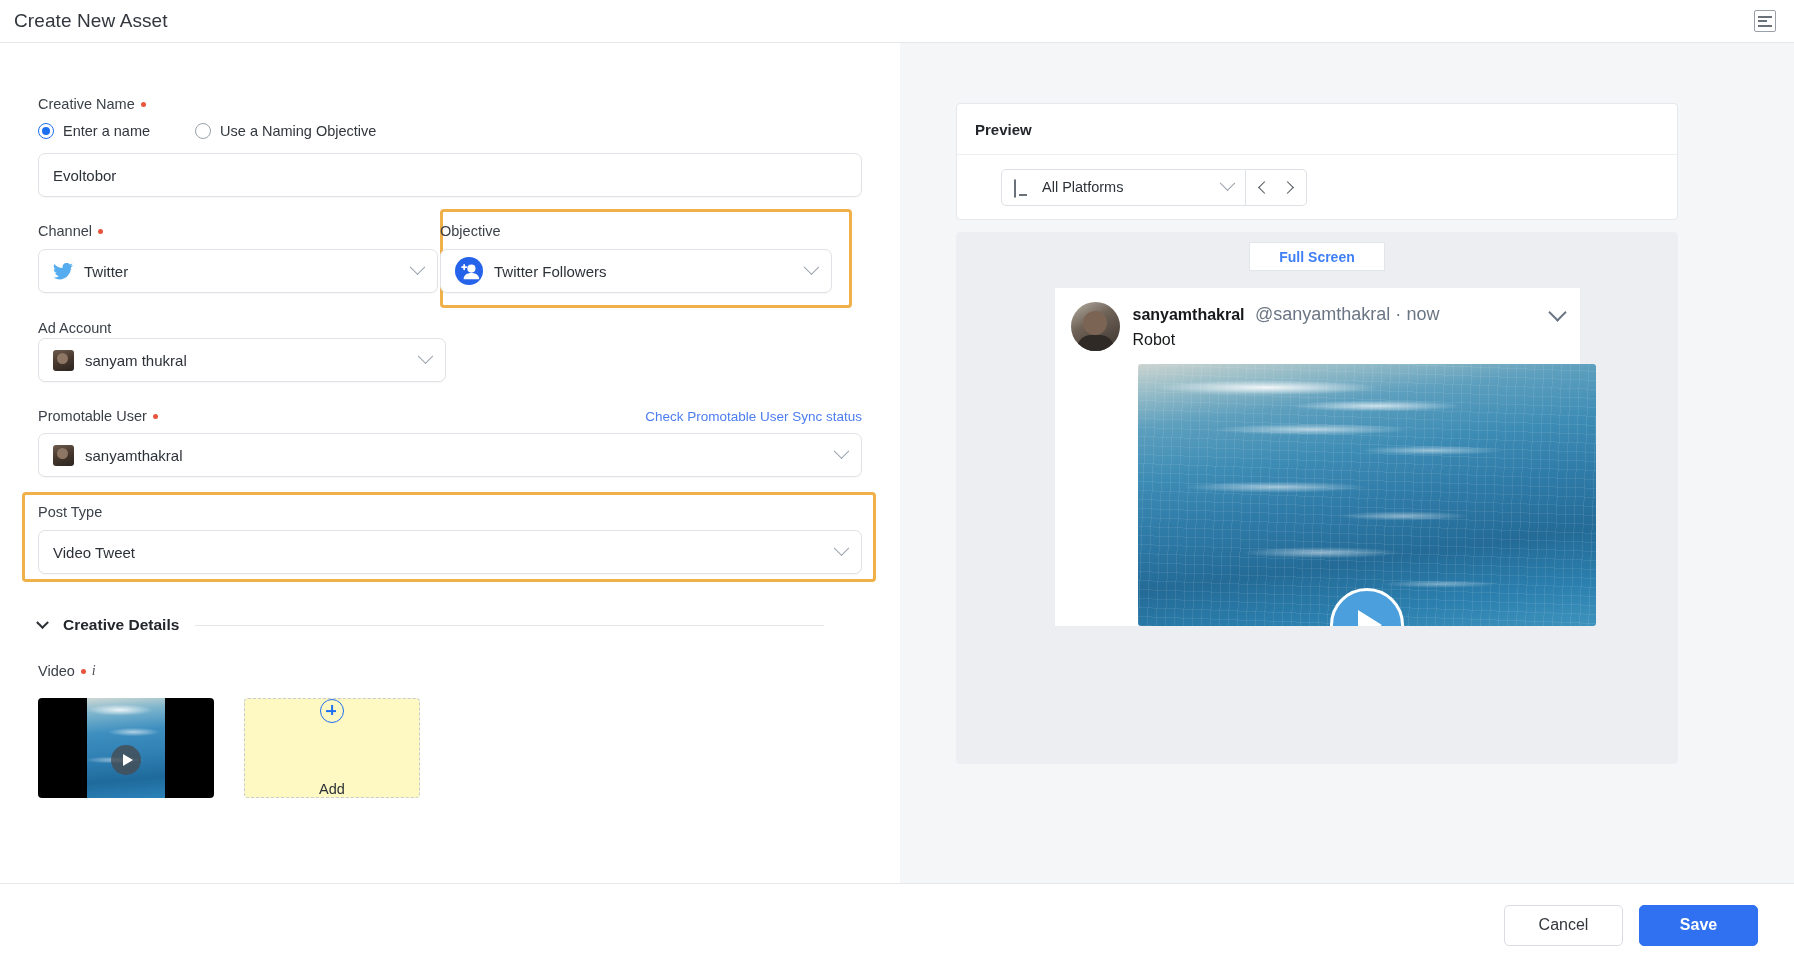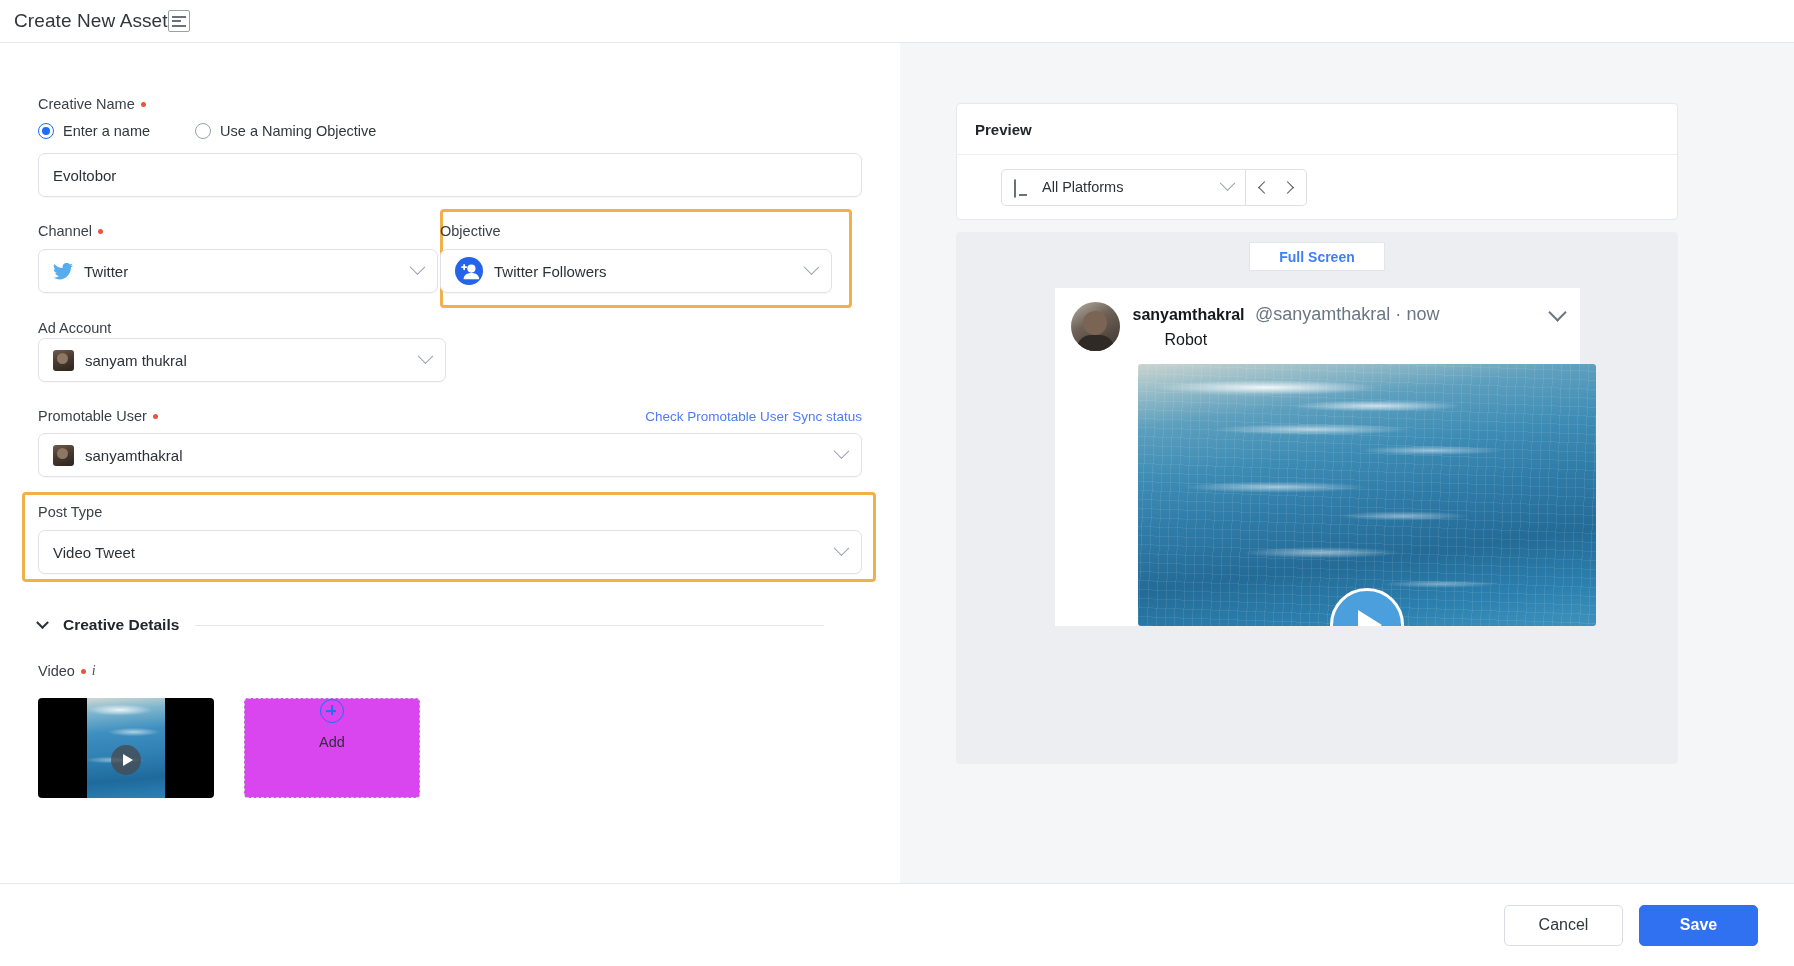--- a/index.html
+++ b/index.html
@@ -8,21 +8,21 @@
     font-family: "Liberation Sans", sans-serif;
     background: #ffffff;
     overflow: hidden;
   }
   .app { position: relative; width: 1794px; height: 966px; background: #fff; }
 
   
   .header {
     position: absolute; top: 0; left: 0; width: 1794px; height: 43px;
     background: #ffffff; border-bottom: 1px solid #e6e8eb;
-    display: flex; align-items: center; 
+    display: flex; align-items: center; justify-content: space-between;
     padding: 0 18px 0 14px;
   }
   .header-title { font-size: 19px; color: #32363d; letter-spacing: .1px; }
   .header-icon-btn {
     width: 22px; height: 22px; border: 1px solid #9aa0a8; border-radius: 2px;
     display: flex; flex-direction: column; justify-content: center; align-items: center;
     gap: 2.5px; background: #fff; cursor: pointer; padding: 0 3px;
   }
   .header-icon-btn i { display: block; height: 2px; background: #6b7179; width: 100%; }
   .header-icon-btn i.short { width: 64%; align-self: flex-start; }
@@ -111,22 +111,22 @@
       radial-gradient(ellipse 55% 5% at 35% 62%, rgba(255,255,255,.5), transparent 70%);
   }
   .play-sm {
     position: absolute; left: 50%; top: 62%; transform: translate(-50%,-50%);
     width: 30px; height: 30px; border-radius: 50%; background: rgba(70,74,80,.78);
     display: flex; align-items: center; justify-content: center;
   }
   .play-sm::after { content:''; border-left: 10px solid #fff; border-top: 6.5px solid transparent; border-bottom: 6.5px solid transparent; margin-left: 3px; }
   .add-tile {
     width: 176px; height: 100px; border: 1.5px dashed #c8ccd2; border-radius: 4px;
-    display: flex; flex-direction: column; align-items: center; justify-content: flex-start; gap: 11px;
-    cursor: pointer; background: #d946ef;
+    display: flex; flex-direction: column; align-items: center; justify-content: space-between; gap: 11px;
+    cursor: pointer; background: #fef9c3;
   }
   .plus-circle {
     width: 24px; height: 24px; border-radius: 50%; border: 1.8px solid #1d6ff2; position: relative;
   }
   .plus-circle::before, .plus-circle::after {
     content:''; position:absolute; background:#1d6ff2;
   }
   .plus-circle::before { left: 50%; top: 5px; width: 1.8px; height: 10px; transform: translateX(-50%); }
   .plus-circle::after { top: 50%; left: 5px; height: 1.8px; width: 10px; transform: translateY(-50%); }
   .add-label { font-size: 14.5px; color: #2d3138; }
@@ -174,21 +174,21 @@
     content:''; position:absolute; left: 12px; top: 9px; width: 24px; height: 24px; border-radius: 50%;
     background: #7b6453;
   }
   .tw-avatar::after {
     content:''; position:absolute; left: 6px; bottom: 0; width: 37px; height: 16px; border-radius: 14px 14px 0 0;
     background: #2f2a26;
   }
   .tweet-meta { flex: 1; padding-top: 2px; }
   .tw-name { font-size: 16px; font-weight: bold; color: #16181a; }
   .tw-handle { font-size: 18px; color: #6b7684; margin-left: 6px; }
-  .tw-body { font-size: 16px; color: #16181a; margin-top: 6px; margin-left: 32px; }
+  .tw-body { font-size: 16px; color: #16181a; margin-top: 6px; }
   .tw-chev {
     width: 13px; height: 13px; border-right: 2px solid #6b7684; border-bottom: 2px solid #6b7684;
     transform: rotate(45deg); margin-top: 4px; cursor: pointer; flex: 0 0 auto;
   }
   .tw-media {
     margin: 13px 0 0 67px; width: 458px; height: 262px; position: relative; overflow: hidden;
     border-radius: 3px;
     background: linear-gradient(172deg,#cbd3cf 0%,#9dc0c9 8%,#5d9fbe 20%,#3d8cb5 36%,#2f7ba8 52%,#246b97 70%,#2b7fae 86%,#3e93bd 100%);
   }
   .tw-media::before {

